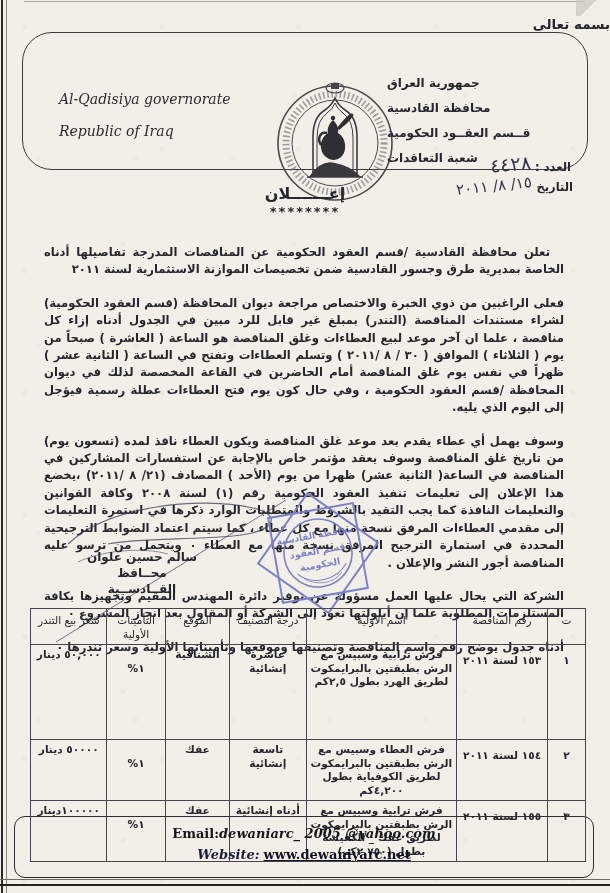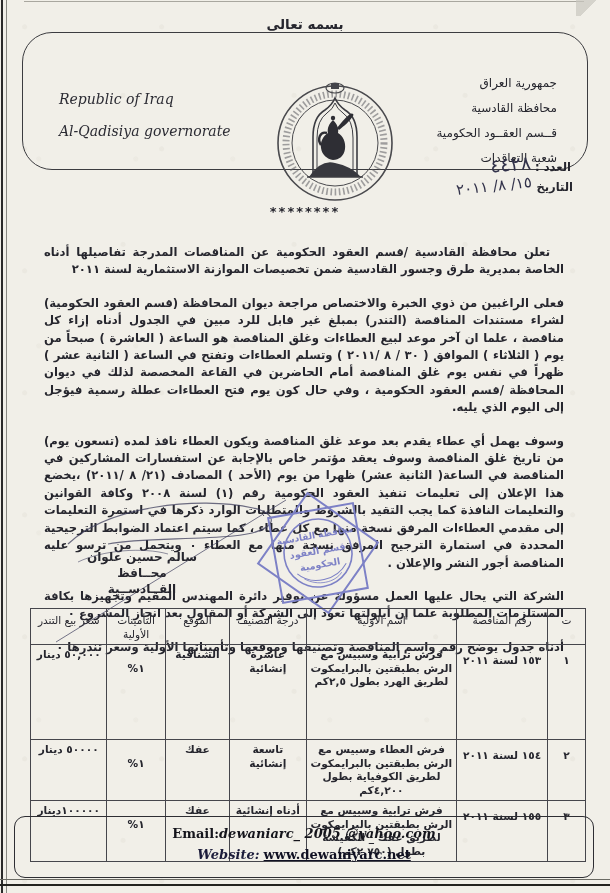--- a/index.html
+++ b/index.html
@@ -14,25 +14,25 @@
     font-family:"DejaVu Sans",sans-serif;color:#26262e;
   }
   
   .scan-left1{position:absolute;left:1px;top:0;width:2px;height:893px;background:#2a2a2a;}
   .scan-left2{position:absolute;left:6px;top:0;width:1px;height:893px;background:#8a8a84;}
   .scan-top{position:absolute;left:24px;top:1px;width:560px;height:1px;background:#a9a79f;}
   .scan-bottom1{position:absolute;left:0;top:884px;width:610px;height:2px;background:#23231f;}
   .scan-bottom2{position:absolute;left:0;top:879px;width:610px;height:1px;background:#6b6b64;}
   .scan-corner{position:absolute;right:0;top:0;width:34px;height:16px;background:linear-gradient(135deg,#c9c7bf 0 40%,transparent 41%);opacity:.7;}
 
-  .basmala{position:absolute;top:16px;left:0;width:100%;text-align:center;font-size:13.5px;font-weight:bold;direction:rtl;}
+  .basmala{position:absolute;top:16px;left:0;width:100%;font-size:13.5px;font-weight:bold;direction:rtl;}
 
   .header-box{position:absolute;left:22px;top:32px;width:564px;height:136px;border:1.4px solid #3c3c40;border-radius:30px;}
   .hdr-en{position:absolute;left:36px;top:50px;font-family:"DejaVu Serif",serif;font-style:italic;font-size:14px;color:#2b2b33;line-height:32px;white-space:nowrap;}
-  .hdr-ar{position:absolute;right:30px;top:38px;width:170px;direction:rtl;text-align:right;font-size:12px;font-weight:normal;line-height:25px;}
+  .hdr-ar{position:absolute;right:30px;top:38px;width:170px;direction:rtl;text-align:left;font-size:12px;font-weight:bold;line-height:25px;}
   .hdr-num{position:absolute;right:16px;top:120px;width:190px;direction:rtl;font-size:11.5px;font-weight:bold;}
   .hand{display:inline-block;font-size:19px;font-weight:normal;color:#32324a;transform:rotate(-5deg);letter-spacing:2px;}
   .hdr-date{position:absolute;right:14px;top:144px;width:200px;direction:rtl;font-size:11.5px;font-weight:bold;}
   .hand2{display:inline-block;font-size:15px;font-weight:normal;color:#32324a;transform:rotate(-6deg);letter-spacing:1px;}
   .emblem{position:absolute;left:250px;top:48px;}
 
   .doc-title{position:absolute;top:184px;left:0;width:100%;text-align:center;font-size:16px;font-weight:bold;direction:rtl;letter-spacing:1px;}
   .doc-title-stars{position:absolute;top:204px;left:0;width:100%;text-align:center;font-size:13px;font-weight:bold;letter-spacing:2px;}
 
   .body-text{position:absolute;right:30px;top:228px;width:552px;direction:rtl;text-align:justify;font-size:11.6px;font-weight:bold;line-height:17.4px;}
@@ -72,22 +72,22 @@
   <div class="scan-left2"></div>
   <div class="scan-top"></div>
   <div class="scan-bottom1"></div>
   <div class="scan-bottom2"></div>
   <div class="scan-corner"></div>
 
   <div class="basmala">بسمه تعالى</div>
 
   <div class="header-box">
     <div class="hdr-en">
+      <div>Al-Qadisiya governorate</div>
       <div>Republic of Iraq</div>
-      <div>Al-Qadisiya governorate</div>
     </div>
 
     <svg class="emblem" width="124" height="124" viewBox="0 0 124 124">
       <circle cx="62" cy="62" r="57" fill="none" stroke="#4a4a4e" stroke-width="1.6"></circle>
       <circle cx="62" cy="62" r="49" fill="none" stroke="#5a5a5e" stroke-width="7" stroke-dasharray="1.6 2.6" opacity="0.55"></circle>
       <circle cx="62" cy="62" r="43" fill="none" stroke="#4a4a4e" stroke-width="1"></circle>
       <ellipse cx="62" cy="7" rx="9" ry="5" fill="none" stroke="#4a4a4e" stroke-width="1.2"></ellipse>
       <rect x="58" y="2" width="8" height="6" fill="#44444a"></rect>
 
       <path d="M40,96 L40,56 Q40,36 52,29 Q59,24 62,17 Q65,24 72,29 Q84,36 84,56 L84,96" fill="none" stroke="#3c3c42" stroke-width="1.6"></path>
@@ -112,20 +112,21 @@
     <div class="hdr-num" dir="rtl">
       <span>العدد :</span>
       <span class="hand">٤٤٢٨</span>
     </div>
     <div class="hdr-date" dir="rtl">
       <span>التاريخ</span>
       <span class="hand2">١٥/ ٨/ ٢٠١١</span>
     </div>
   </div>
 
+  <div class="doc-title">إعـــــــلان</div>
   <div class="doc-title-stars">********</div>
 
   <div class="body-text">
     <p class="ind">تعلن محافظة القادسية /قسم العقود الحكومية عن المناقصات المدرجة تفاصيلها أدناه الخاصة  بمديرية طرق وجسور القادسية  ضمن تخصيصات الموازنة الاستثمارية لسنة ٢٠١١</p>
     <p>فعلى الراغبين من ذوي الخبرة والاختصاص مراجعة ديوان المحافظة (قسم العقود الحكومية) لشراء مستندات المناقصة (التندر) بمبلغ غير قابل للرد مبين في الجدول أدناه إزاء كل مناقصة ، علما ان آخر موعد لبيع العطاءات وغلق المناقصة هو الساعة ( العاشرة ) صبحاً من يوم ( الثلاثاء ) الموافق ( ٣٠ / ٨ /٢٠١١ ) وتسلم العطاءات وتفتح في الساعة ( الثانية عشر ) ظهراً في نفس يوم غلق المناقصة أمام الحاضرين في القاعة المخصصة لذلك في ديوان المحافظة /قسم العقود الحكومية ، وفي حال كون يوم فتح العطاءات عطلة رسمية فيؤجل إلى اليوم الذي يليه.</p>
     <p>وسوف يهمل أي عطاء يقدم بعد موعد غلق المناقصة ويكون العطاء نافذ لمده (تسعون يوم) من تاريخ غلق المناقصة وسوف يعقد مؤتمر خاص بالإجابة عن استفسارات المشاركين في المناقصة في الساعة( الثانية عشر) ظهرا من يوم (الأحد ) المصادف (٢١/ ٨ /٢٠١١) ،يخضع هذا الإعلان إلى تعليمات تنفيذ العقود الحكومية رقم (١) لسنة ٢٠٠٨ وكافة القوانين والتعليمات النافذة كما يجب التقيد بالشروط والمتطلبات الوارد ذكرها في استمرة التعليمات إلى مقدمي العطاءات المرفق نسخة منها مع كل عطاء ، كما سيتم اعتماد الضوابط الترجيحية المحددة في استمارة الترجيح المرفق نسخة منها مع العطاء ۰ ويتحمل من ترسو عليه المناقصة أجور النشر والإعلان .</p>
     <p>الشركة التي يحال عليها العمل مسؤولة عن توفير دائرة المهندس المقيم وتجهيزها بكافة المستلزمات المطلوبة علما إن أيلولتها تعود إلى الشركة أو المقاول بعد انجاز المشروع ۰</p>
     <p>أدناه جدول يوضح رقم واسم المناقصة وتصنيفها وموقعها وتأميناتها الأولية وسعر تندرها ۰</p>
   </div>
 

